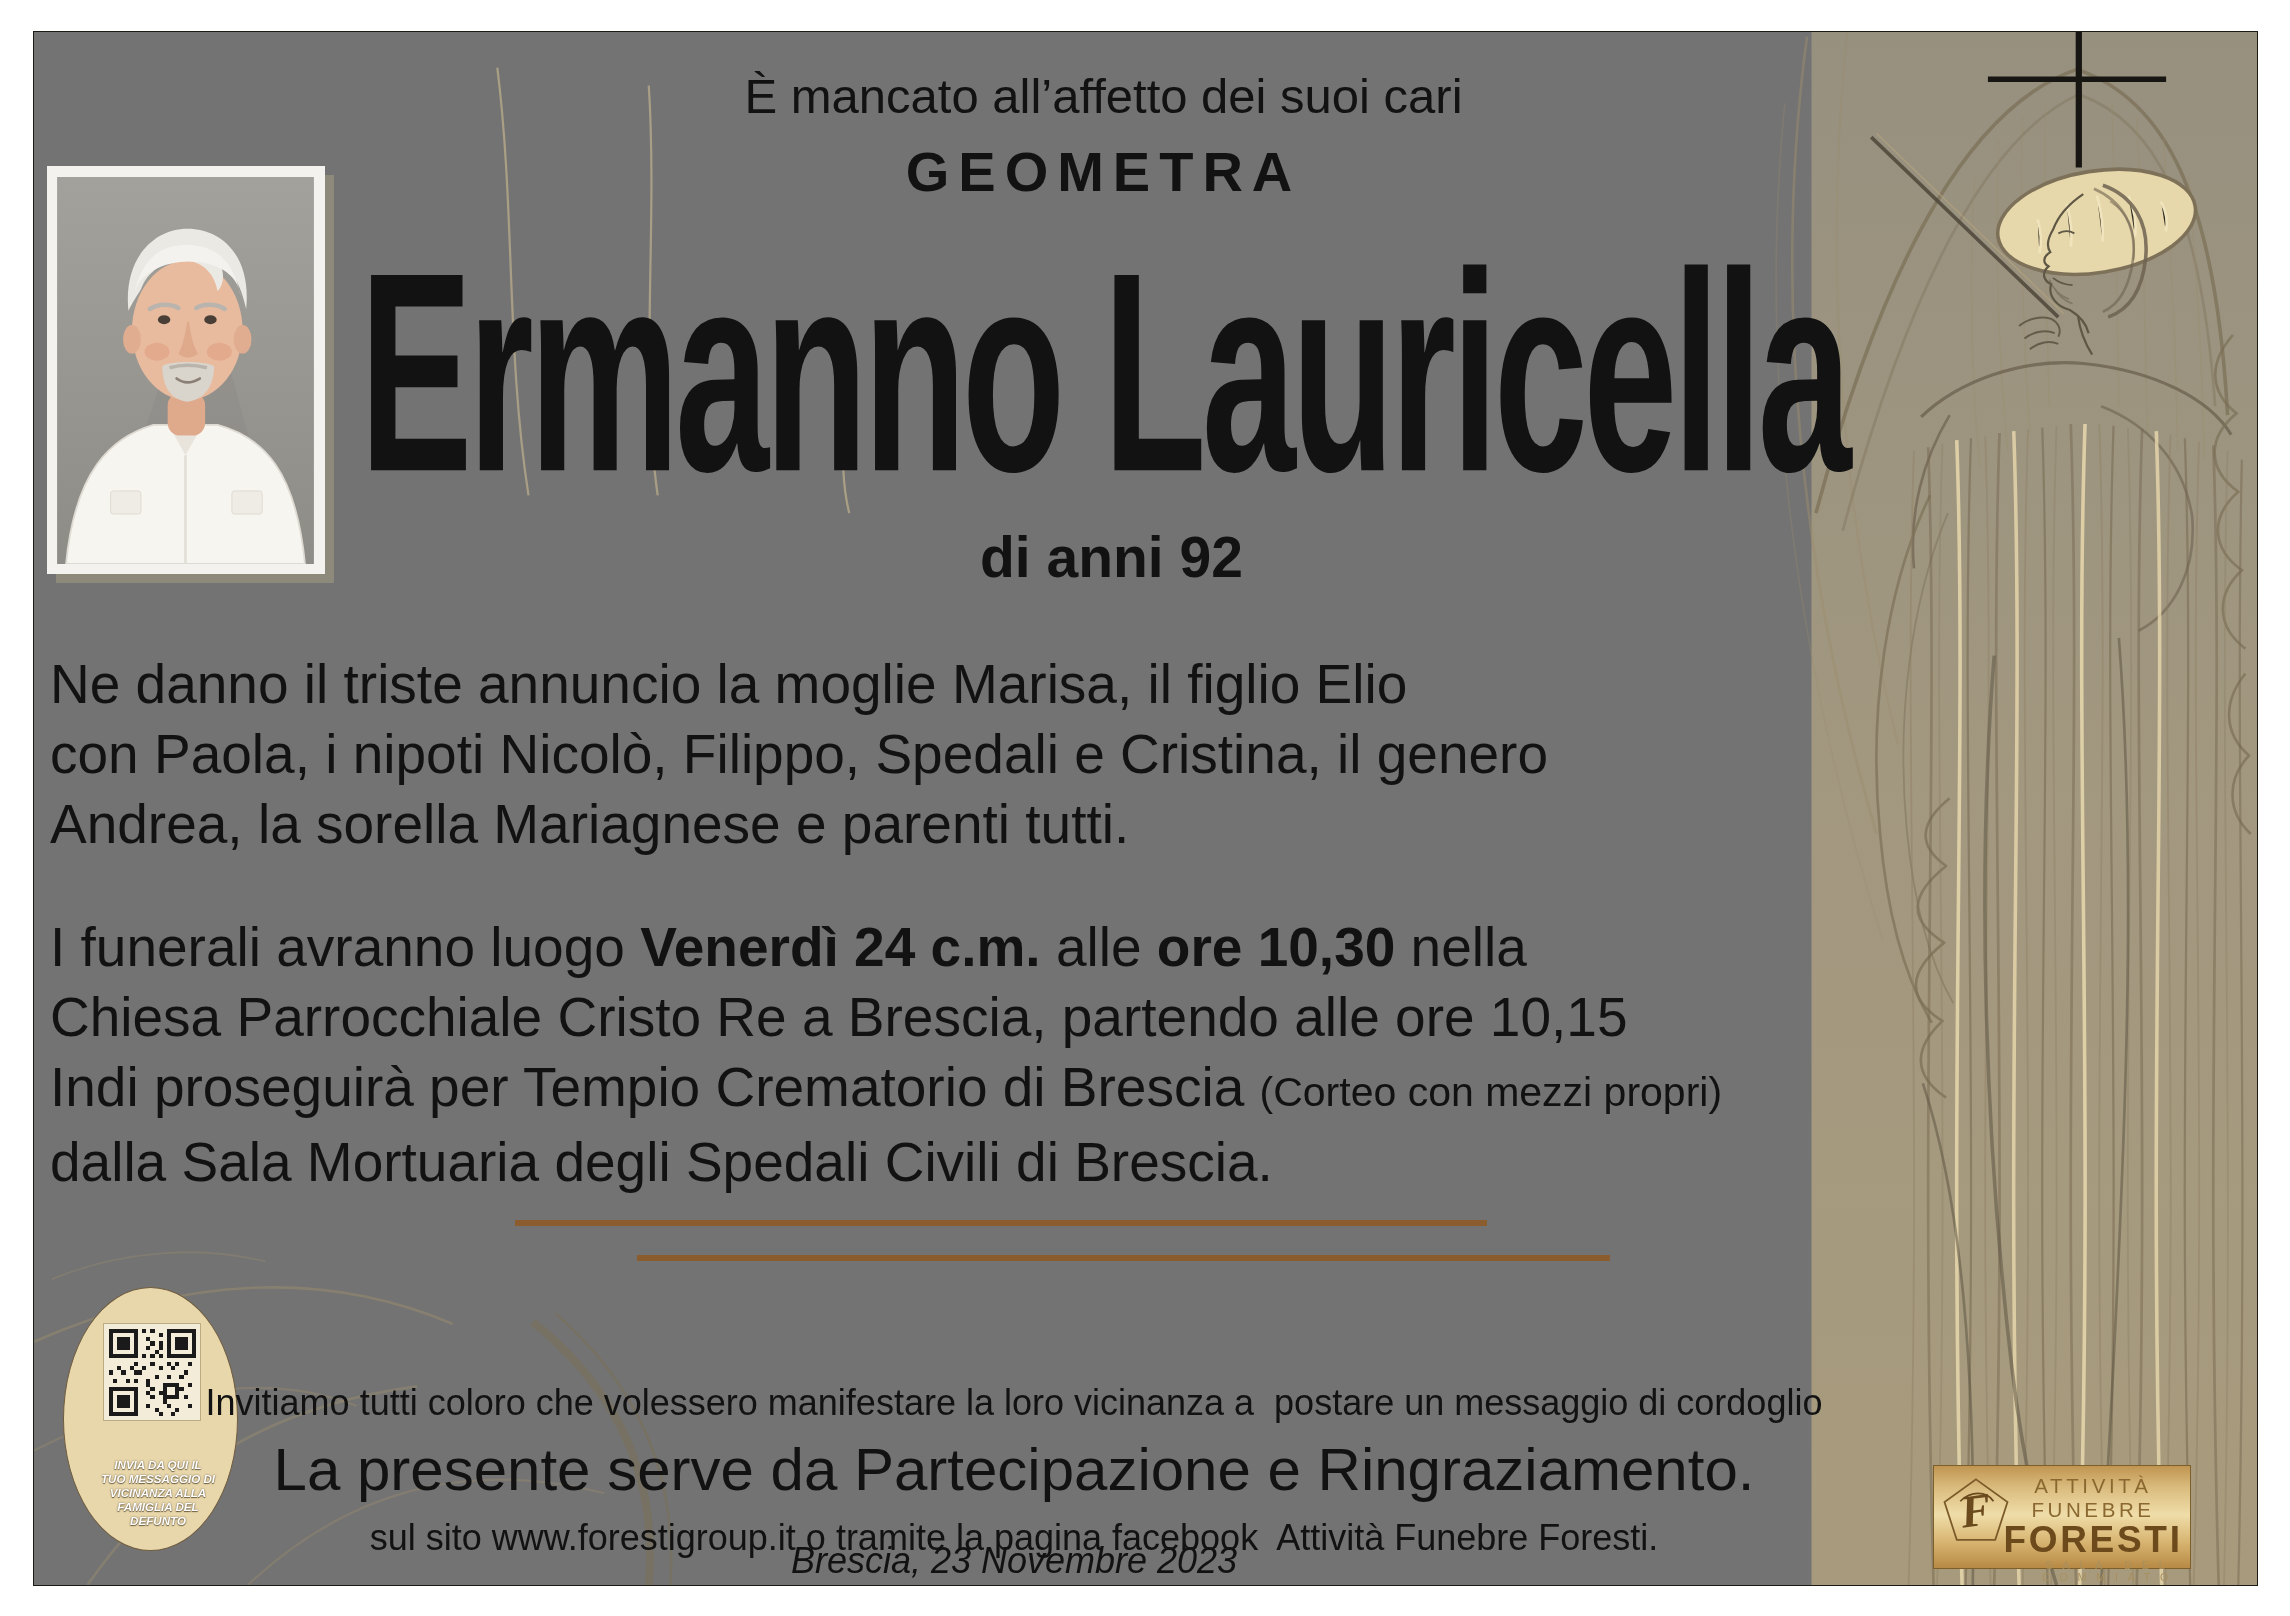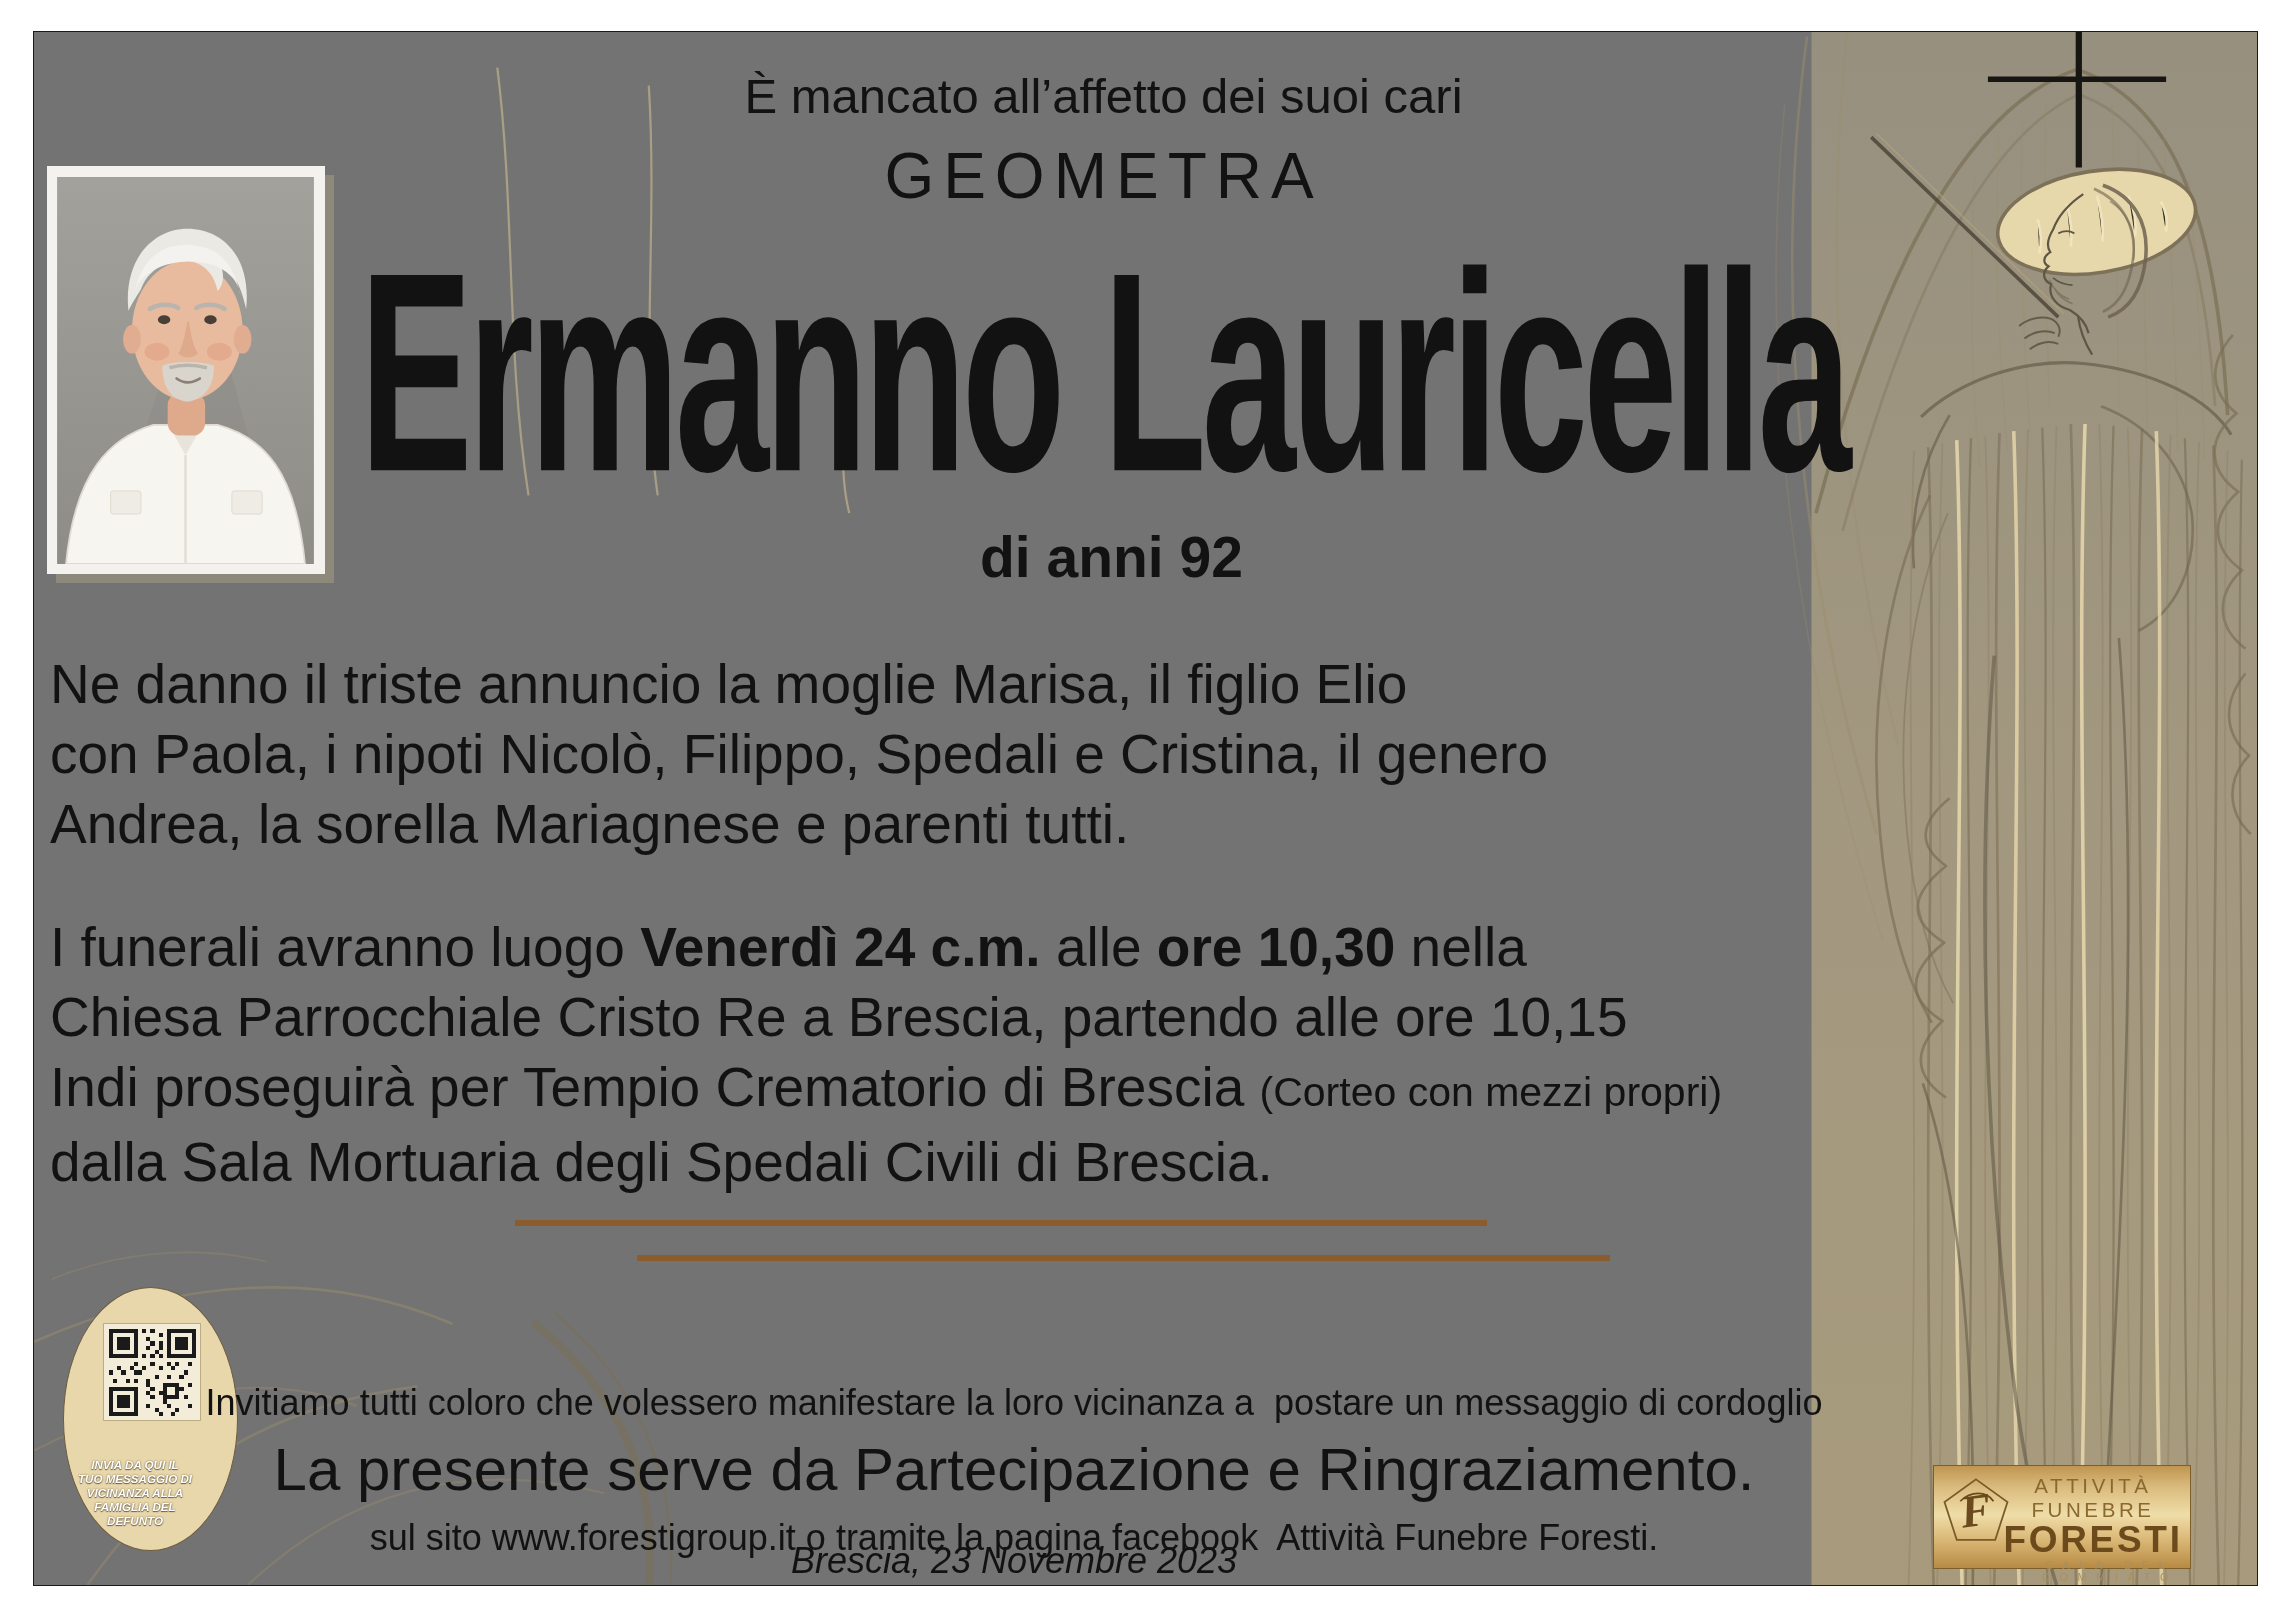--- a/index.html
+++ b/index.html
@@ -7,21 +7,21 @@
   .page{
     position:absolute;left:33px;top:31px;width:2223px;height:1553px;
     background:#737373;border:1.8px solid #1c1a14;overflow:hidden;
   }
   .sketch{position:absolute;left:0;top:0;width:2223px;height:1553px;z-index:0;}
   
   .txt{position:absolute;color:#121212;z-index:3;}
   .center-head{left:0;width:2139px;text-align:center;}
   .center-body{left:0;width:1960px;text-align:center;}
   .intro{top:36px;font-size:49px;}
-  .geometra{top:107px;font-size:64px;font-weight:normal;letter-spacing:9px;}
+  .geometra{top:107px;font-size:56px;font-weight:bold;letter-spacing:9px;}
   .name{
     top:198px;font-size:169px;font-weight:bold;letter-spacing:-4.5px;
     transform:scaleY(1.68);transform-origin:50% 0;white-space:nowrap;line-height:169px;
   }
   .age{top:492px;font-size:57px;font-weight:bold;padding-left:8px;}
   .para{left:16px;width:1854px;font-size:55px;line-height:70px;text-align:left;}
   .para1{top:617px;}
   .para2{top:880px;}
   .para b{font-weight:bold;}
   .note-small{font-size:41px;}
@@ -41,21 +41,21 @@
   .oval{
     position:absolute;left:29px;top:1255px;width:173px;height:262px;border-radius:50%;
     background:#e9d7ac;border:1.8px solid #6f5c3e;z-index:2;
   }
   .qr{
     position:absolute;left:70px;top:1292px;width:87px;height:87px;background:#f3ecd9;
     padding:4.5px;z-index:3;box-shadow:0 0 0 0.9px #b7a87f;
   }
   .qr svg{display:block;width:87px;height:87px;}
   .qr-caption{
-    position:absolute;left:27px;top:1426px;width:148px;z-index:3;
+    position:absolute;left:50px;top:1426px;width:148px;z-index:3;
     color:#ffffff;font-size:11.6px;line-height:14px;font-weight:bold;font-style:italic;
     text-align:center;white-space:pre-line;
     text-shadow:0 0 1.8px rgba(90,75,45,.9),0 0.9px 0.9px rgba(90,75,45,.8);
   }
   
   .logo{
     position:absolute;left:1899px;top:1433px;width:258px;height:104px;z-index:3;
     background:linear-gradient(180deg,#c09551 0%,#d9ba7c 20%,#efdda8 48%,#d8b572 74%,#b78a45 100%);
     border:0.9px solid #7d5f2c;box-sizing:border-box;text-align:center;
   }

